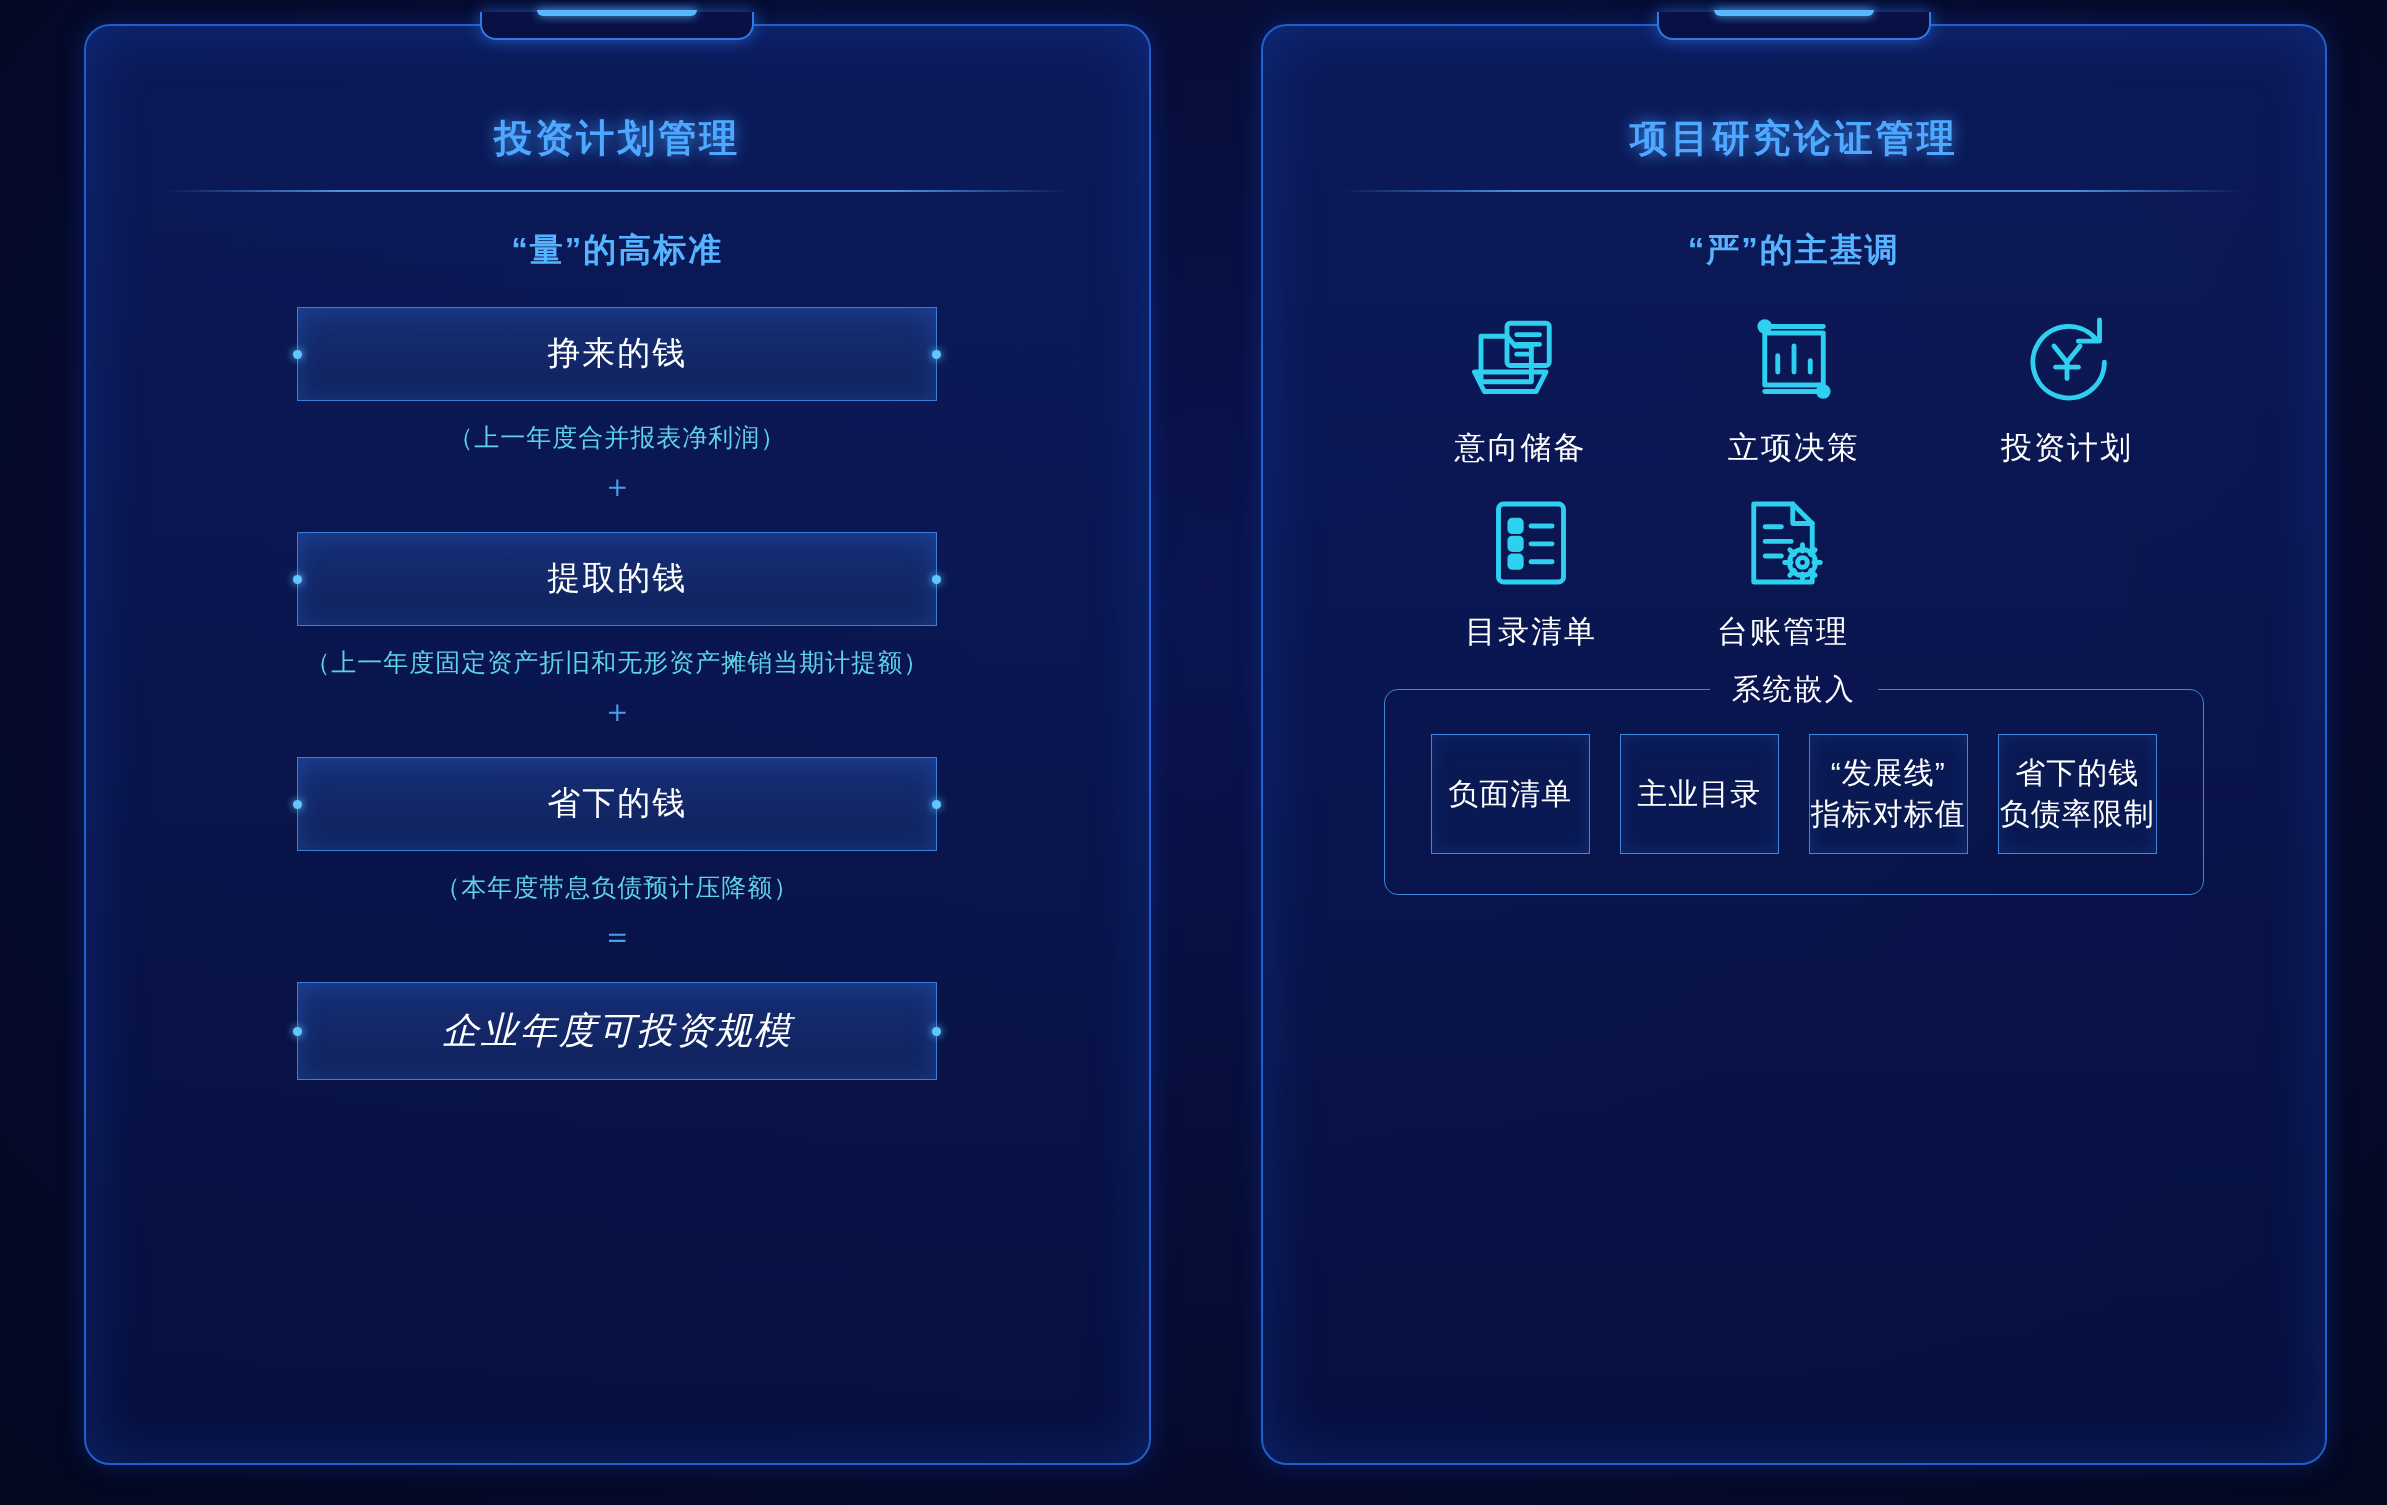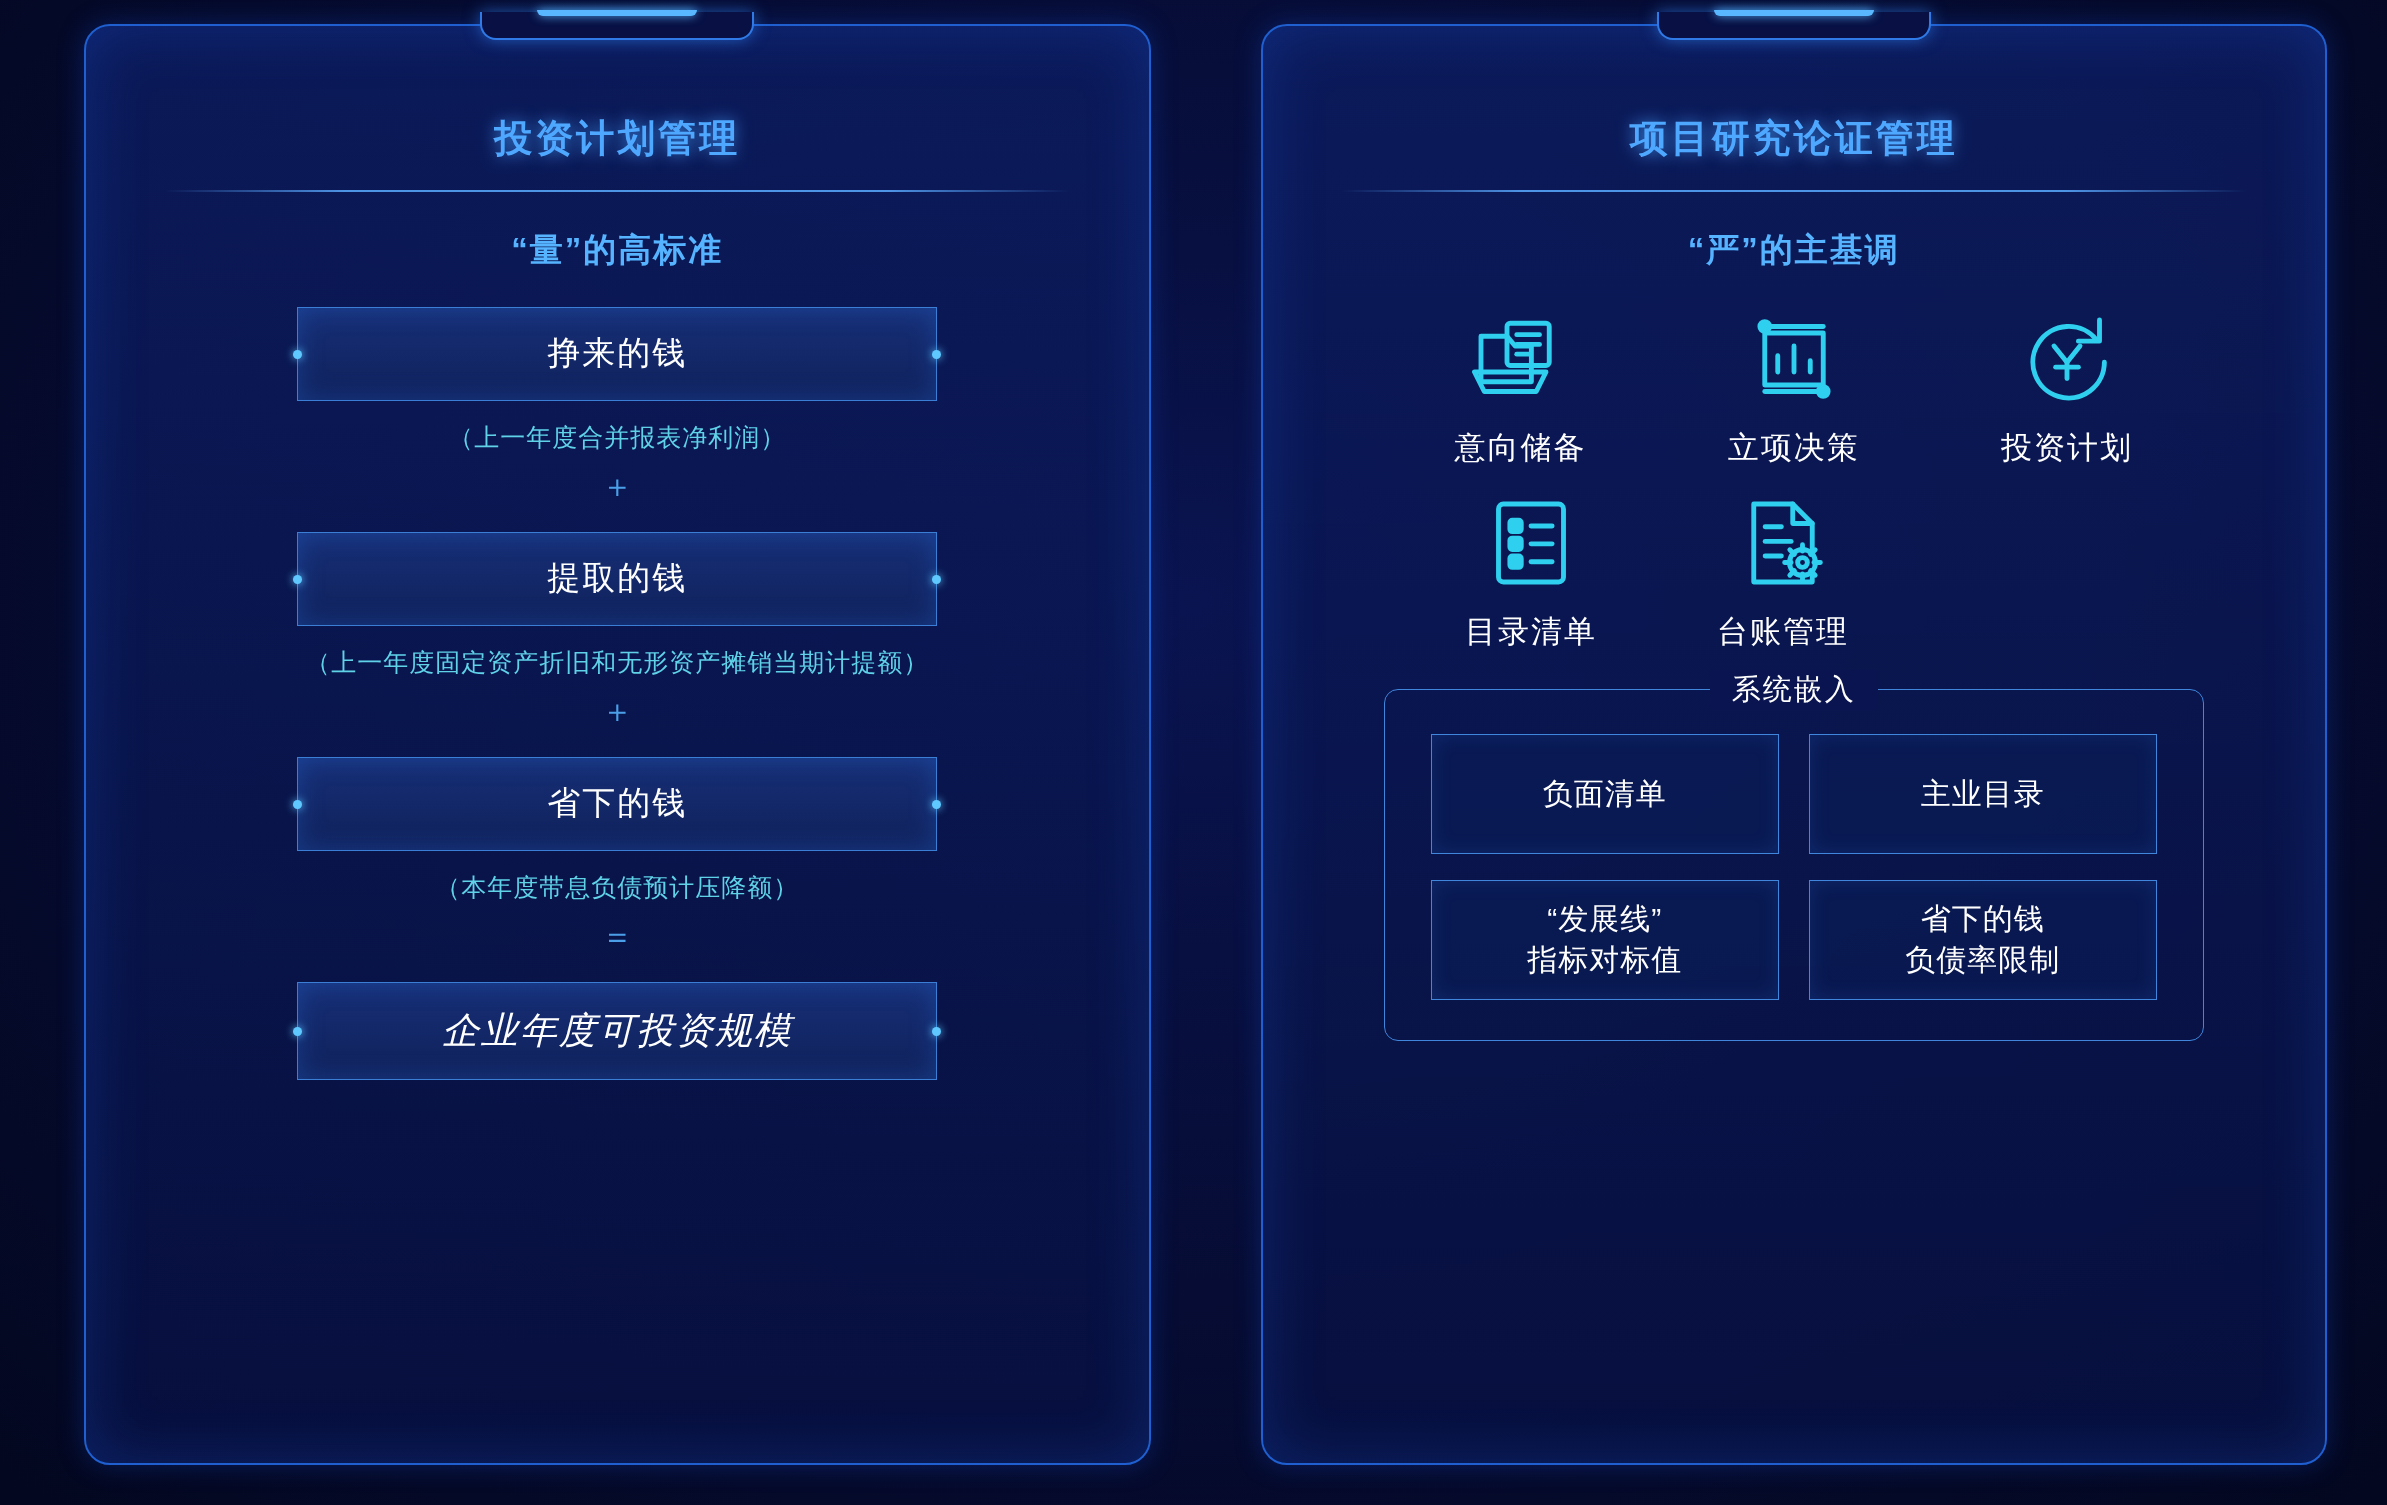--- a/index.html
+++ b/index.html
@@ -168,21 +168,21 @@
     left: 50%;
     transform: translateX(-50%);
     background: #0a1450;
     padding: 0 22px;
     color: #ffffff;
     font-size: 29px;
     letter-spacing: 2px;
   }
   .embed-grid {
     display: grid;
-    grid-template-columns: 1fr 1fr;
+    grid-template-columns: 1fr 1fr 1fr 1fr;
     gap: 26px 30px;
   }
   .ebox {
     border: 1px solid #3f86dc;
     min-height: 118px;
     display: flex;
     align-items: center;
     justify-content: center;
     text-align: center;
     color: #ffffff;

